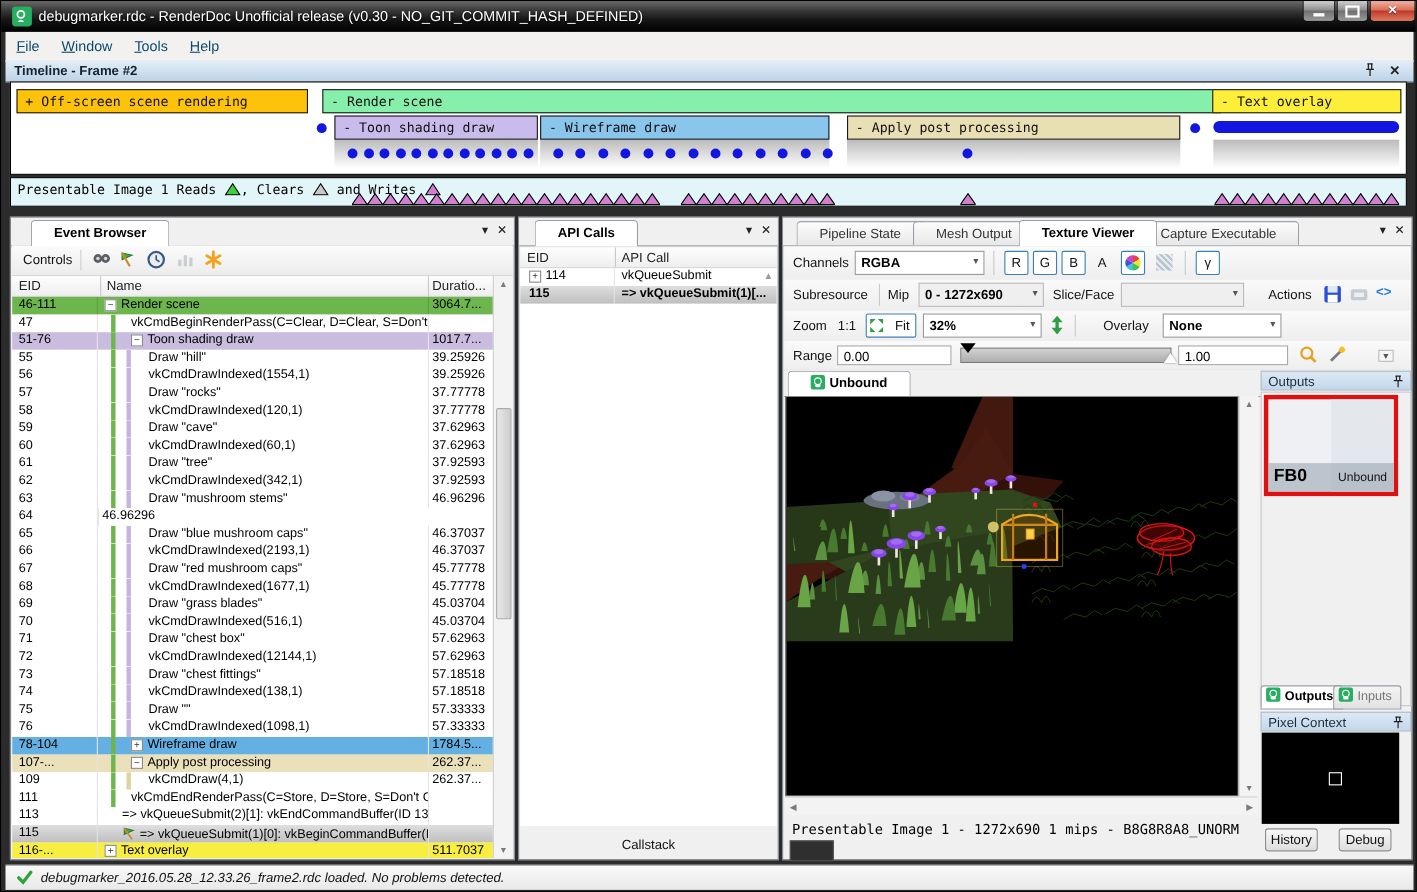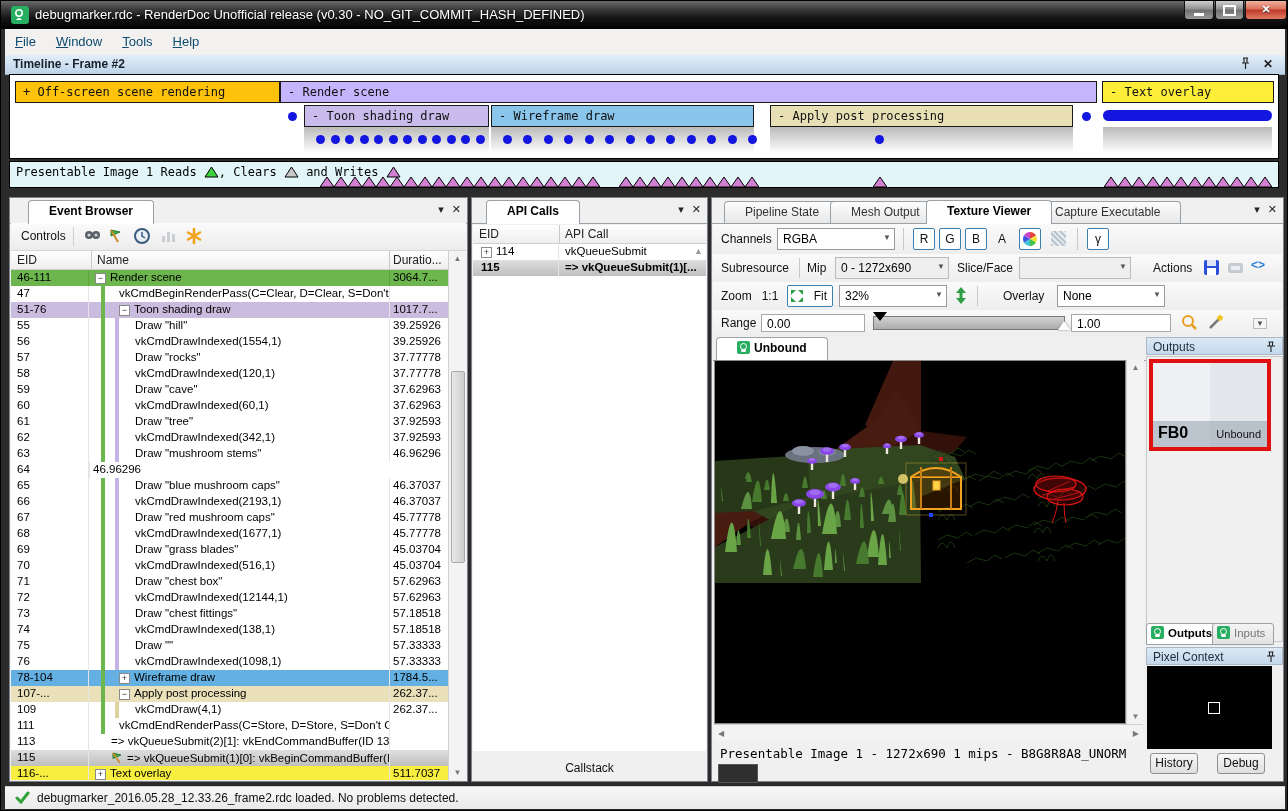--- a/index.html
+++ b/index.html
@@ -62,21 +62,21 @@
   .row-graysel{background:linear-gradient(#dedede,#bfbfbf);}
   .flagico{display:inline-block;vertical-align:-2px;margin-right:3px;}
   
   .sbar-v{position:absolute;width:17px;background:#f3f3f3;border-left:1px solid #d0d0d0;}
   .sbar-h{position:absolute;height:16px;background:#f3f3f3;border-top:1px solid #d0d0d0;}
   .sb-arrow{position:absolute;color:#7a7a7a;font-size:8px;text-align:center;width:100%;}
   .sb-thumb{position:absolute;left:2px;width:12px;background:linear-gradient(90deg,#e8e8e8,#cdcdcd);border:1px solid #a9a9a9;border-radius:2px;}
   
   .tv-row{position:absolute;left:1px;right:1px;background:linear-gradient(#fafafa,#eee);border-bottom:1px solid #ddd;}
   .tv-lbl{position:absolute;font-size:12px;color:#111;top:50%;transform:translateY(-50%);white-space:nowrap;}
-  .combo{position:absolute;background:#fff;border:1px solid #9a9a9a;font-size:12px;color:#000;box-sizing:border-box;}
+  .combo{position:absolute;background:#fff;border:1px solid #9a9a9a;font-size:12px;color:#000;box-sizing:border-box;font-weight:bold;}
   .combo .val{position:absolute;left:5px;top:3px;white-space:nowrap;}
   .combo .arr{position:absolute;right:3px;top:4px;font-size:8px;color:#555;}
   .combo.disabled{background:#efefef;border-color:#bbb;}
   .tbtn{position:absolute;width:22px;height:22px;background:#fdfdfd;border:1px solid #c8c8c8;border-radius:2px;box-sizing:border-box;text-align:center;line-height:20px;font-size:12px;color:#111;}
   .tbtn.on{border:1px solid #3c7fb1;background:#fff;}
   .tbtn.flat{border-color:transparent;background:transparent;}
   .vsep{position:absolute;width:1px;background:#c9c9c9;top:4px;bottom:4px;}
   .range-box{position:absolute;background:#fff;border:1px solid #a8a8a8;font-size:12px;padding:2px 0 0 5px;box-sizing:border-box;color:#000;}
   .slider{position:absolute;background:linear-gradient(#d2d2d2,#adadad);border:1px solid #777;box-sizing:border-box;}
   .slider .blk{position:absolute;left:-1px;top:-5px;width:0;height:0;border-left:7px solid transparent;border-right:7px solid transparent;border-top:9px solid #000;}
@@ -84,21 +84,21 @@
   .viewport{background:#000;border:1px solid #888;box-sizing:border-box;}
   .subhdr{background:linear-gradient(#dcE9f5,#c3d8ec);font-size:12px;color:#1c2b3a;border:1px solid #aab8c6;box-sizing:border-box;}
   .subhdr .t{position:absolute;left:6px;top:2px;}
   .pinico{position:absolute;right:6px;top:3px;}
   .btn{position:absolute;background:linear-gradient(#f8f8f8,#dedede);border:1px solid #8e8e8e;border-radius:3px;font-size:12px;text-align:center;color:#111;box-sizing:border-box;}
   .minitab{position:absolute;height:20px;line-height:19px;font-size:11.5px;padding:0 8px 0 4px;border:1px solid #9aa0a8;border-radius:3px 3px 0 0;background:linear-gradient(#f4f4f4,#e2e2e2);color:#777;}
   .minitab.active{background:#fff;color:#000;font-weight:bold;}
   .rdico{display:inline-block;width:13px;height:13px;background:#27ae60;border-radius:2px;vertical-align:-2px;margin-right:4px;position:relative;}
   .rdico::after{content:"";position:absolute;left:3px;top:2px;width:5px;height:5px;border:1.5px solid #fff;border-radius:50%;}
   .rdico::before{content:"";position:absolute;left:4px;top:8px;width:5px;height:3px;border-radius:2px;background:#fff;}
-  .statusbar{left:4px;top:785px;width:1280px;height:22px;background:linear-gradient(#f8f8f8,#e9e9e9);border-top:1px solid #cfcfcf;font-size:12px;color:#111;}
+  .statusbar{left:4px;top:785px;width:1280px;height:22px;background:linear-gradient(#f8f8f8,#e9e9e9);border-top:1px solid #cfcfcf;font-size:12px;color:#111;font-style:italic;}
   .mono{font-family:"DejaVu Sans Mono",monospace;}
 </style>
 </head>
 <body>
 
 <div class="screen">
 
   <div class="abs titlebar">
     <div class="abs app-icon">
       <svg width="14" height="14" viewBox="0 0 14 14">
@@ -124,21 +124,21 @@
 
   <div class="abs tl-header">
     <div class="abs tl-title">Timeline - Frame #2</div>
     <span class="abs" style="right:34px;top:2px;"><svg width="11" height="13" viewBox="0 0 11 13">
           <path d="M3,1 h5 M4,1 v5 h-2 l7,0 l-2,0 v-5 M5.5,6 v6" stroke="#222" stroke-width="1.2" fill="none"></path>
         </svg></span>
     <span class="abs" style="right:12px;top:2px;font-size:12px;color:#222;">✕</span>
   </div>
   <div class="abs tl-body" id="tl-body">
       <div class="tl-bar" style="left: 5px; width: 265px; top: 6px; background: rgb(253, 195, 11);">+ Off-screen scene rendering</div>
-      <div class="tl-bar" style="left: 270px; width: 817px; top: 6px; background: #c4b5fd;">- Render scene</div>
+      <div class="tl-bar" style="left: 283px; width: 817px; top: 6px; background: #86efac;">- Render scene</div>
       <div class="tl-bar" style="left: 1092px; width: 172px; top: 6px; background: rgb(253, 238, 58);">- Text overlay</div>
       <div class="tl-bar" style="left: 294px; width: 185px; top: 30px; background: rgb(201, 187, 236);">- Toon shading draw</div>
       <div class="tl-fade" style="left: 294px; width: 185px; top: 52px; height: 26px;"></div>
       <div class="tl-bar" style="left: 481px; width: 263px; top: 30px; background: rgb(138, 197, 236);">- Wireframe draw</div>
       <div class="tl-fade" style="left: 481px; width: 263px; top: 52px; height: 26px;"></div>
       <div class="tl-bar" style="left: 760px; width: 303px; top: 30px; background: rgb(232, 223, 181);">- Apply post processing</div>
       <div class="tl-fade" style="left: 760px; width: 303px; top: 52px; height: 26px;"></div>
       <div class="tl-dot" style="left: 278px; top: 37px; background: rgb(19, 22, 223);"></div>
       <div class="tl-dot" style="left: 1072px; top: 37px; background: rgb(19, 22, 223);"></div>
       <div class="tl-dot" style="left: 865px; top: 60px; background: rgb(19, 22, 223);"></div>

